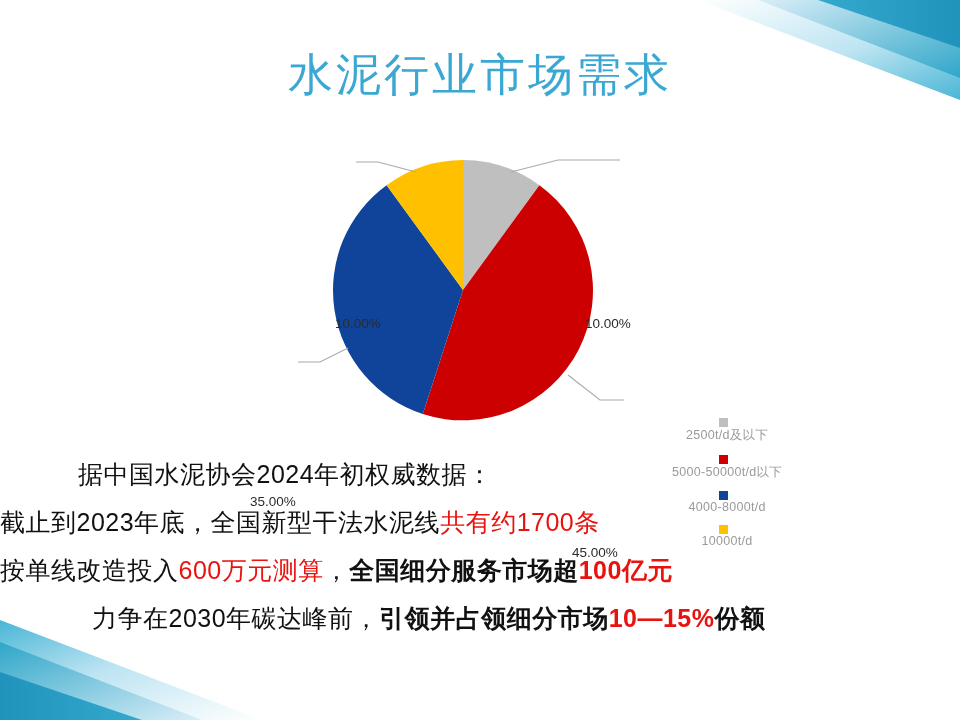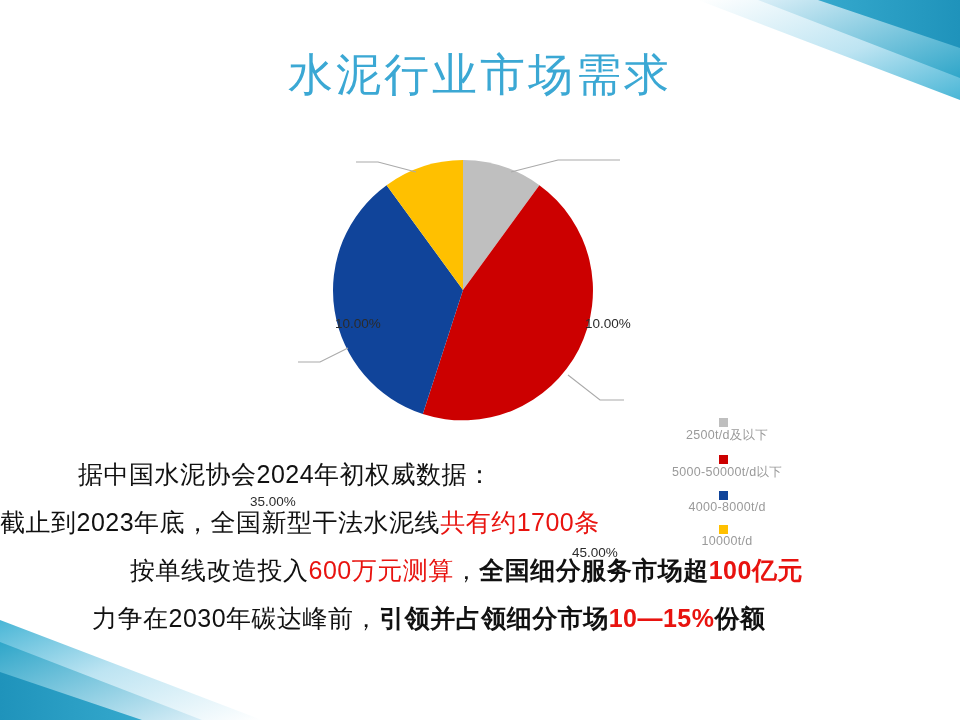--- a/index.html
+++ b/index.html
@@ -66,21 +66,21 @@
   .line {
     font-size:25px;
     color:#111111;
     line-height:1.0;
     margin-bottom:23px;
     white-space:nowrap;
     letter-spacing:0.5px;
   }
   #line-1 { padding-left:78px; }
   #line-2 { }
-  #line-3 { padding-left:130px; }
+  #line-3 { }
   #line-4 { padding-left:92px; }
   .red  { color:#e8130f; }
   .bold { font-weight:bold; }
   .bold-red { color:#e8130f; font-weight:bold; }
 </style>
 </head>
 <body>
 
 <svg id="corner-tr" class="corner-svg" width="262" height="112" viewBox="0 0 262 112">
   <defs>

